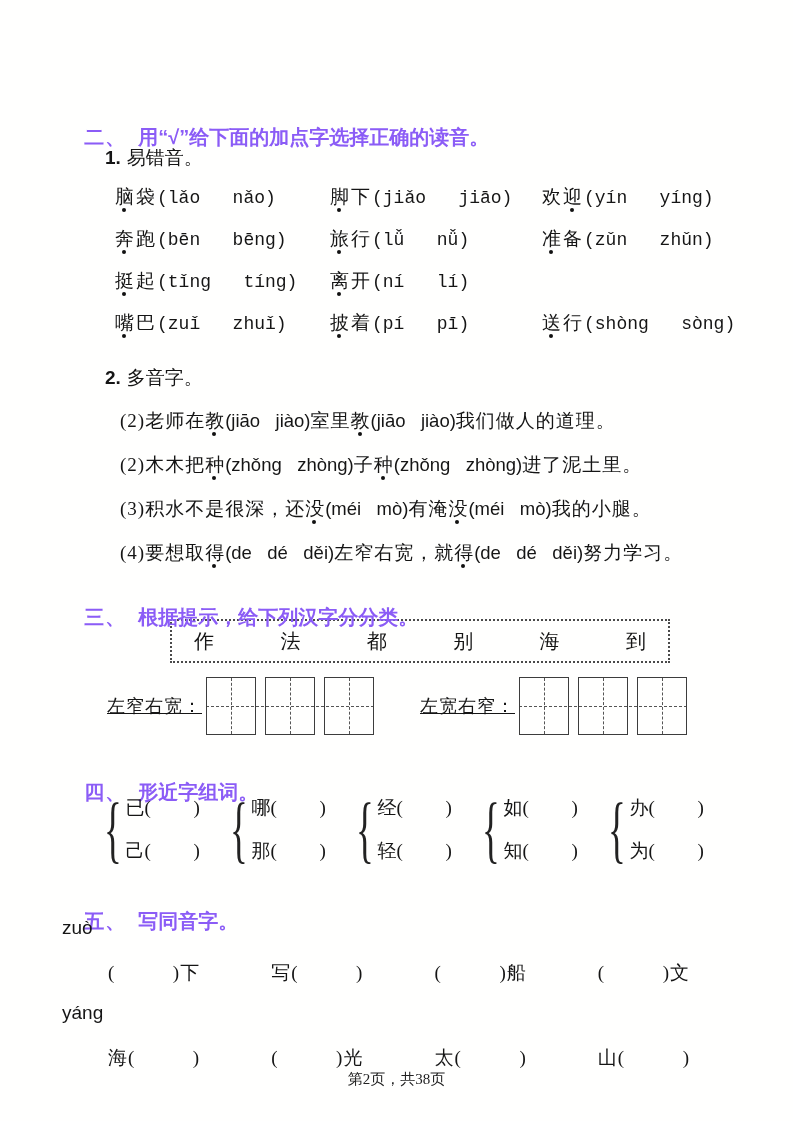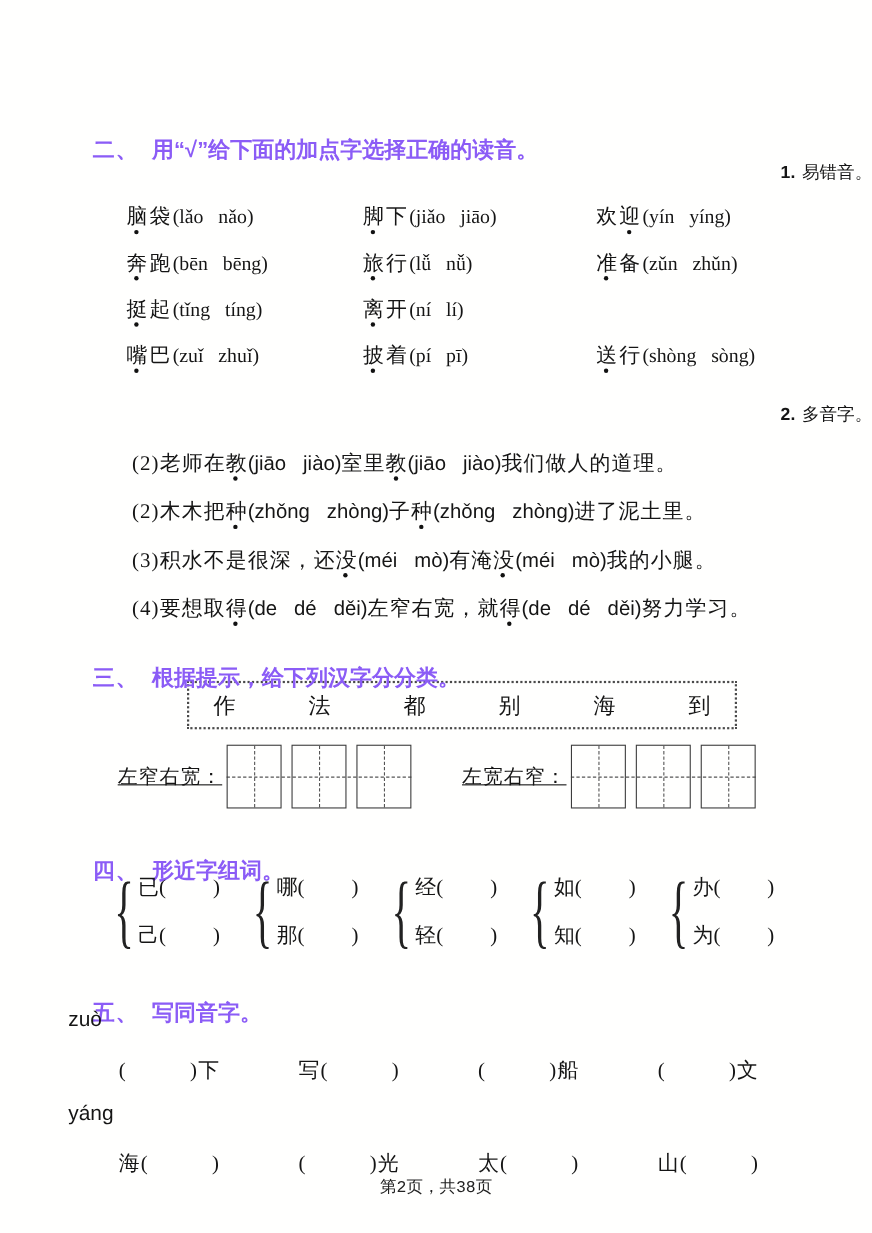--- a/index.html
+++ b/index.html
@@ -14,28 +14,28 @@
     overflow:hidden;
   }
   
   .heading {
     font-family:"Liberation Sans", sans-serif;
     font-weight:bold; font-size:20px; color:#8b5cf6;
     height:26px; line-height:26px; white-space:pre;
   }
   .heading .num { margin-right:12px; letter-spacing:1px; }
   
-  .sublabel { margin:21px 0 0 43px; font-size:16px; height:26px; line-height:26px;text-align:right; }
+  .sublabel { margin:21px 0 0 43px; font-size:19px; height:26px; line-height:26px; }
   .sublabel .subnum { font-family:"Liberation Sans", sans-serif; font-weight:bold; margin-right:6px; }
   
   .word-rows { margin:5px 0 0 53px; }
   .word-row { display:grid; grid-template-columns:215px 212px auto; height:42px; align-items:center; }
   .witem { font-size:19px; white-space:pre; letter-spacing:0; }
   .witem .zh { letter-spacing:2px; }
-  .witem .py { font-family:Liberation Serif, serif; font-size:18px; letter-spacing:0; }
+  .witem .py { font-family:Liberation Mono, monospace; font-size:18px; letter-spacing:0; }
   
   .dotc { position:relative; }
   .dotc::after {
     content:""; position:absolute; left:45%; bottom:-5px;
     width:4px; height:4px; background:#111; border-radius:50%;
     transform:translateX(-50%);
   }
   
   .sentences { margin:8px 0 0 58px; }
   .sentence { height:44px; line-height:44px; font-size:19px; white-space:pre; letter-spacing:1px; }
@@ -73,21 +73,21 @@
   .pcol { display:flex; flex-direction:column; gap:16px; }
   .pentry { font-size:19px; white-space:pre; line-height:27px; }
   
   .h5 { margin-top:15px; }
   .tone-py { margin-top:8px; width:700px; text-align:left; font-family:"Liberation Sans", sans-serif; font-size:19px; height:24px; line-height:24px; }
   .tone-row { margin-top:13px; margin-left:46px; width:582px; display:flex; justify-content:space-between; height:40px; align-items:center; }
   .titem { font-size:19px; white-space:pre; letter-spacing:1px; }
   
   .footer {
     position:absolute; top:1070px; left:0; width:793px;
-    text-align:center; font-family:Liberation Mono, monospace;
+    text-align:center; font-family:Liberation Serif, serif;
     font-size:15px; color:#222;
   }
 </style>
 </head>
 <body>
 
 <div class="page">
 
   <div class="heading">
     <span class="num">二、</span><span>用“√”给下面的加点字选择正确的读音。</span>

